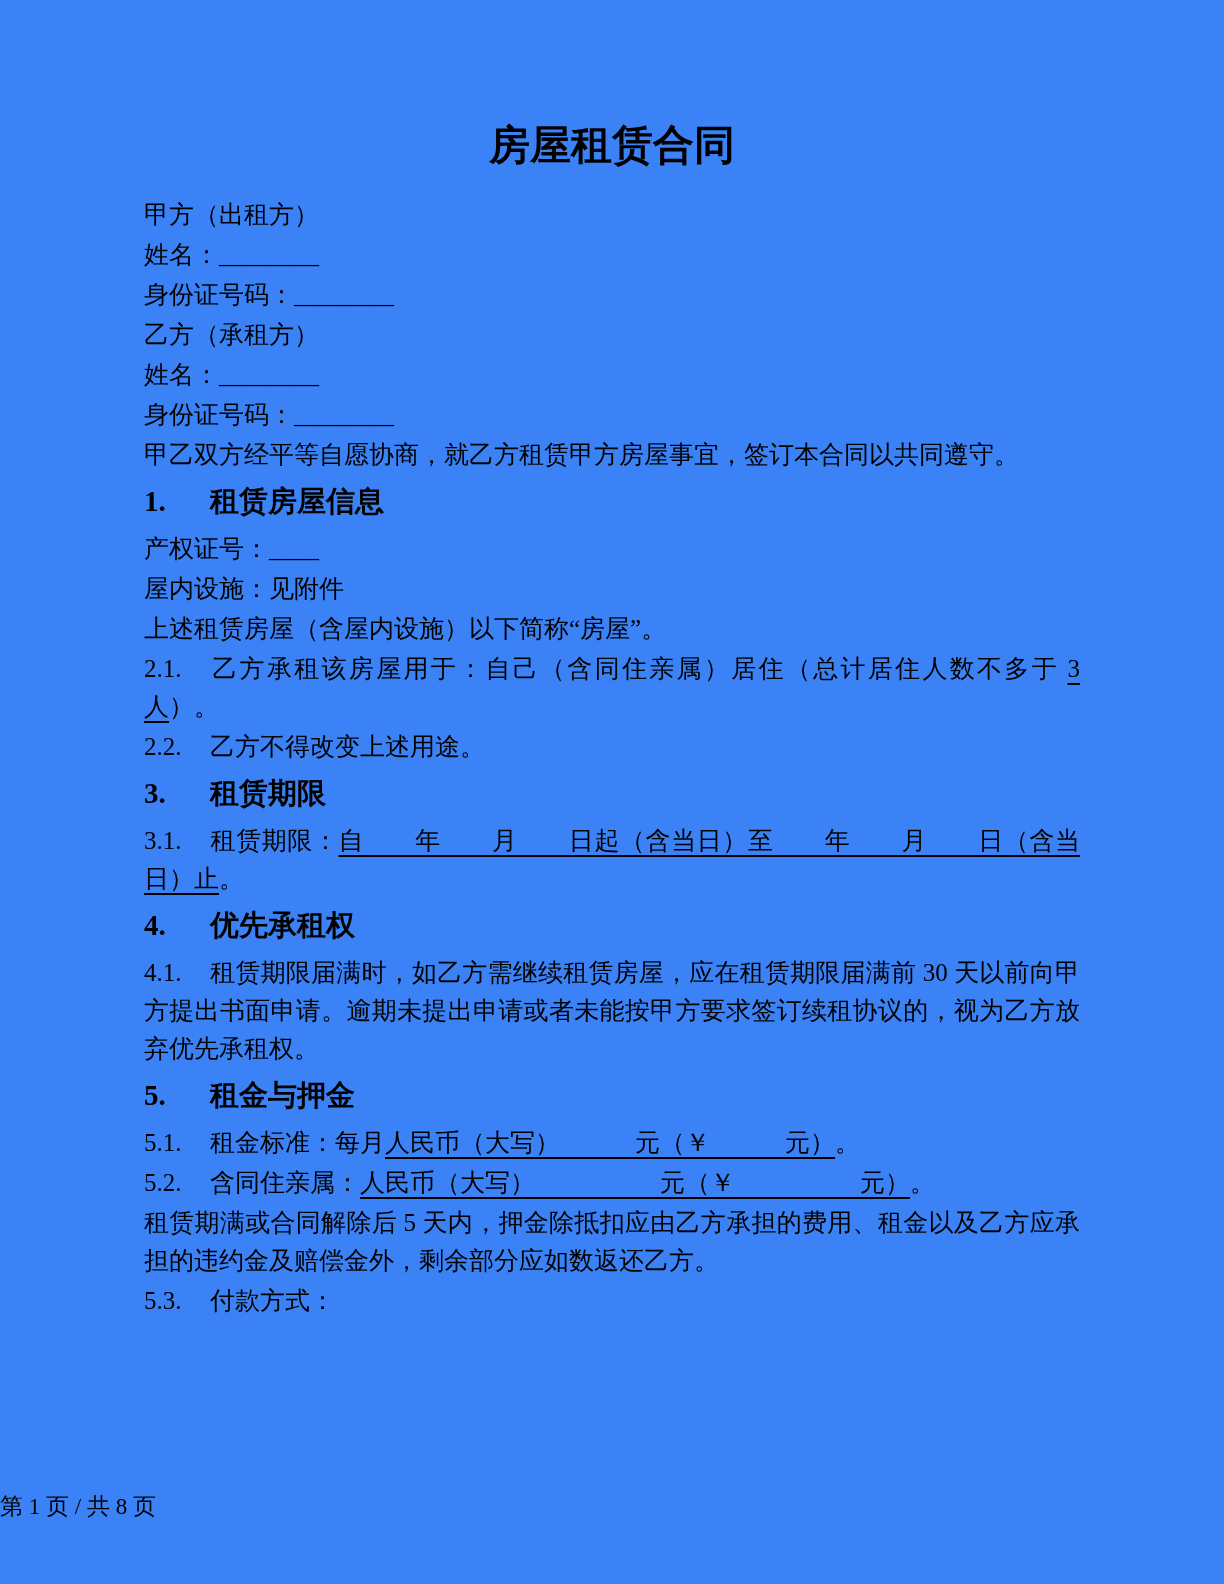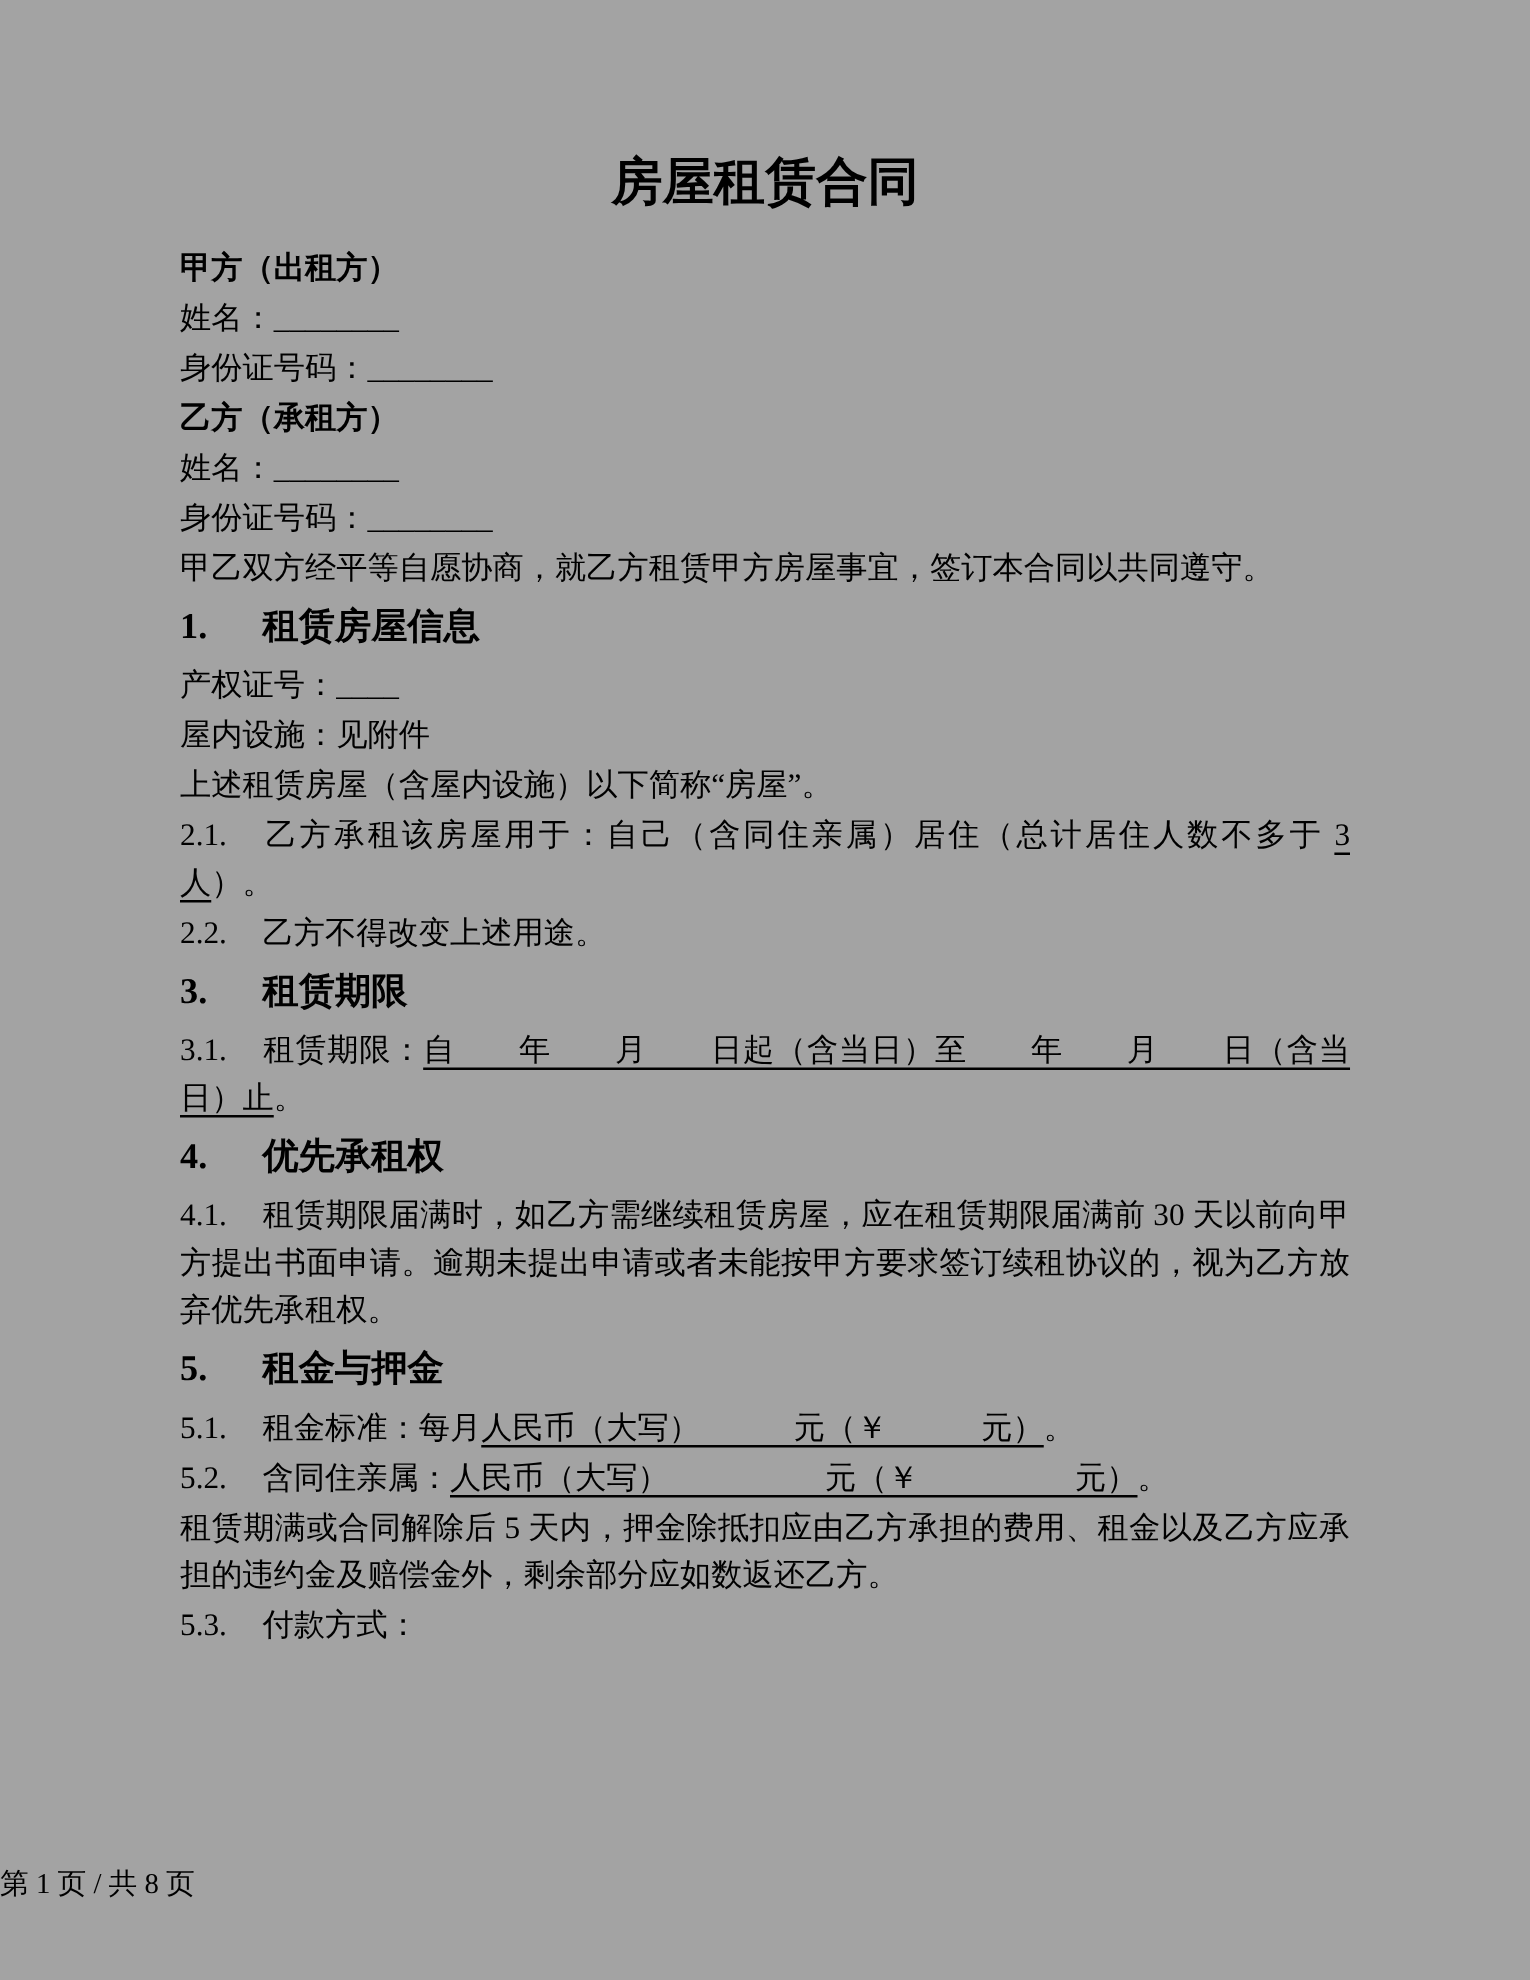--- a/index.html
+++ b/index.html
@@ -1,37 +1,37 @@
 <!DOCTYPE html>
 <html><head>
 <meta charset="utf-8">
 <style>
   * { box-sizing: border-box; }
   html, body { margin: 0; padding: 0; background: #ffffff; }
   .page {
     width: 1224px;
     height: 1584px;
     margin: 0 auto;
-    background: #a3a3a3;
+    background: #3b82f6;
     position: relative;
     overflow: hidden;
     padding: 116px 144px 0 144px;
     font-family: "Liberation Serif", "DejaVu Serif", serif;
     color: #000000;
     font-size: 25px;
   }
   .title {
     font-size: 41px;
     font-weight: bold;
     text-align: center;
     line-height: 58px;
     margin: 0 0 22px 0;
   }
   p { margin: 0 0 2px 0; line-height: 38px; text-align: justify; }
-  .b { font-weight: bold; }
+  .b { font-weight: normal; }
   h2 {
     font-size: 29px;
     font-weight: bold;
     line-height: 42px;
     margin: 6px 0 8px 0;
   }
   .num { display: inline-block; width: 66px; }
   .u {
     text-decoration: underline;
     text-underline-offset: 6px;

